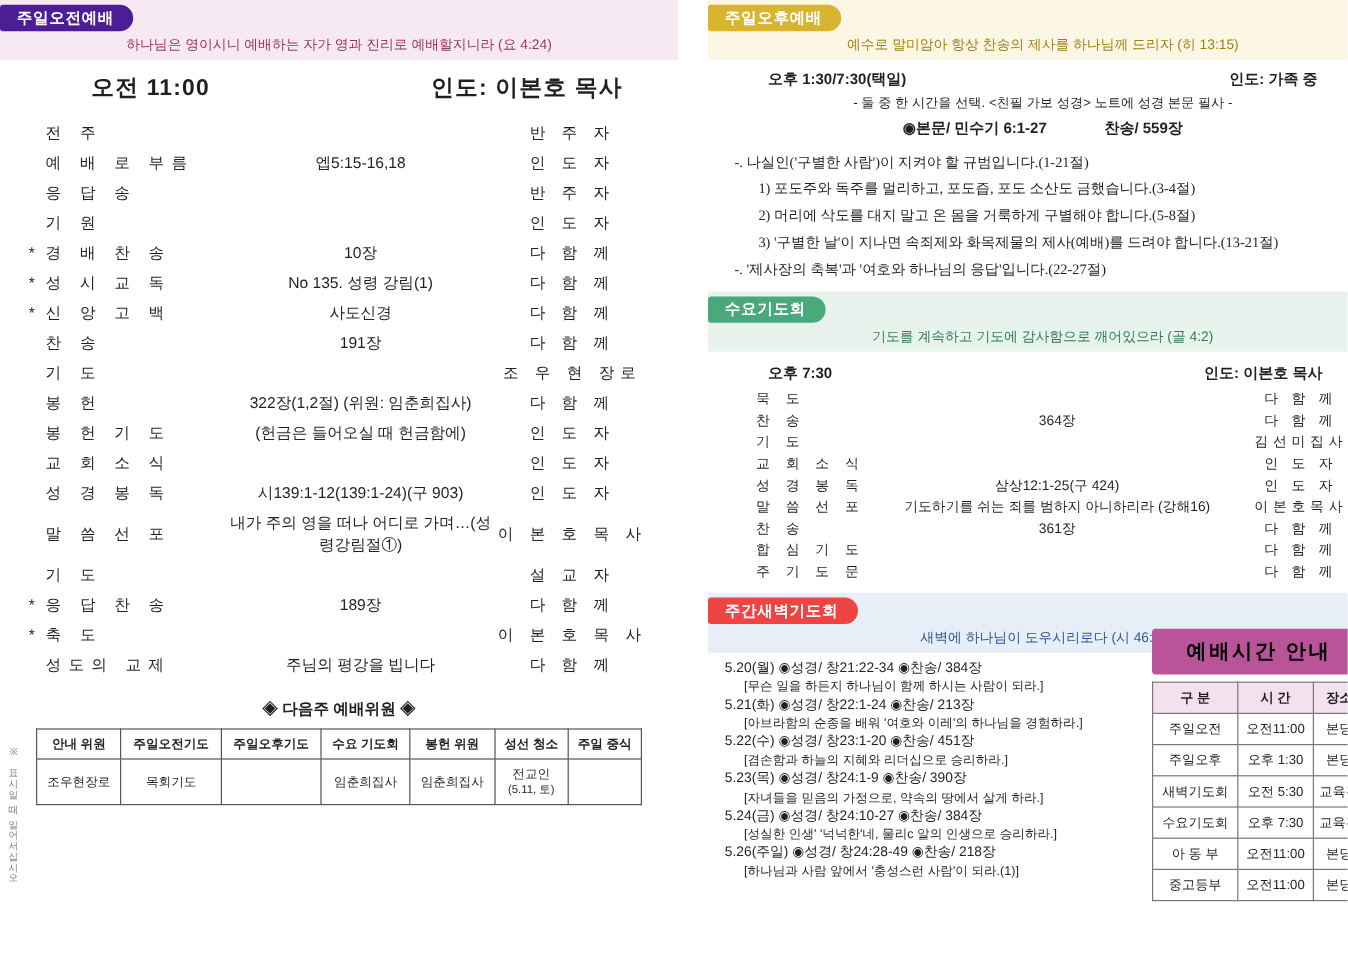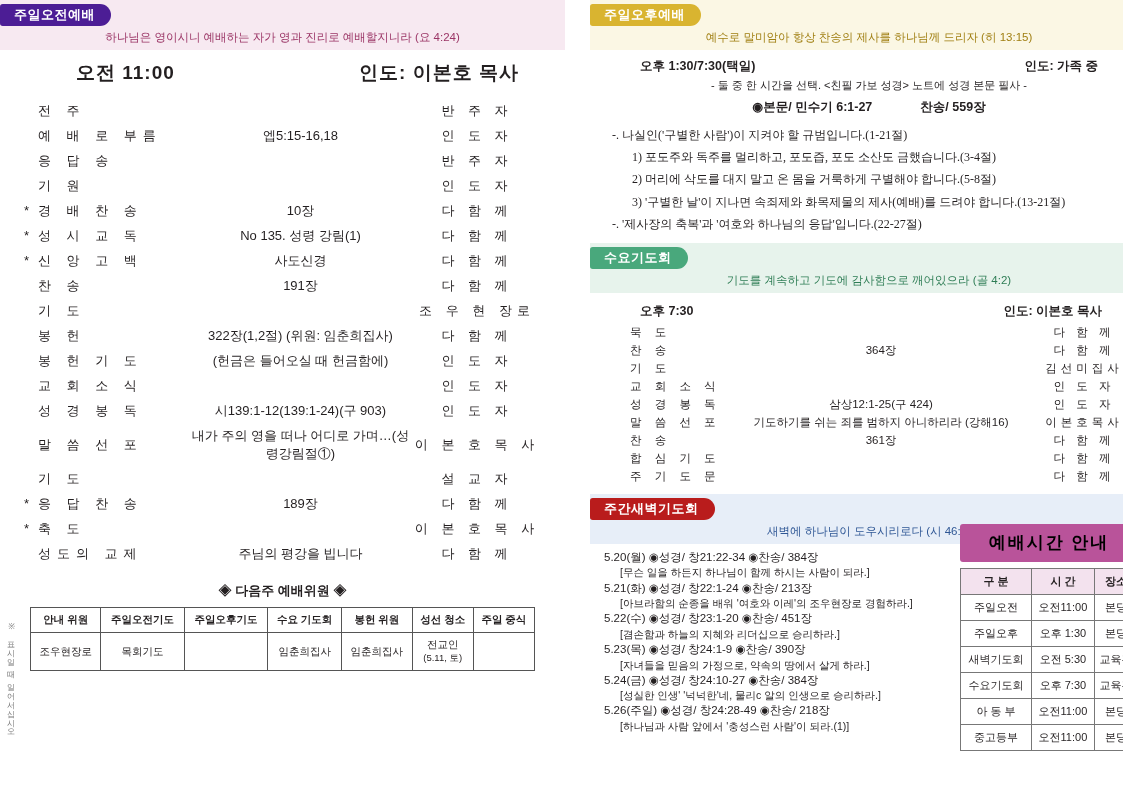--- a/index.html
+++ b/index.html
@@ -86,21 +86,21 @@
 
   .pm-band { background:#fbf7e4; padding-top:4px; }
   .pm-band .tag { background:#d9b430; }
   .pm-band .subtitle { color:#a07f12; }
 
   .wed-band { background:#e7f3ec; padding-top:4px; margin-top:4px; }
   .wed-band .tag { background:#49a87c; }
   .wed-band .subtitle { color:#2e7d55; }
 
   .dawn-band { background:#e7eef8; padding-top:4px; margin-top:4px; }
-  .dawn-band .tag { background:#b91c1c;font-family:Liberation Serif, serif; }
+  .dawn-band .tag { background:#ef4444;font-family:Liberation Serif, serif; }
   .dawn-band .subtitle { color:#2f5795; }
 
   .sec-body { padding:8px 16px 4px 16px; }
 
   .pm-head { display:flex; justify-content:space-between; font-size:12.5px; font-weight:bold; padding:0 34px; }
   .pm-note { text-align:center; font-size:11px; margin-top:3px; }
   .pm-scr  { display:flex; justify-content:center; gap:48px; font-weight:bold; font-size:12.5px; margin-top:6px; }
   .pm-lines { margin-top:8px; font-size:12px; line-height:1.85; padding-left:6px;font-family:Liberation Serif, serif; }
   .pm-lines .l1 { text-indent:0; }
   .pm-lines .l2 { padding-left:20px; }
@@ -393,21 +393,21 @@
       <div class="subtitle">새벽에 하나님이 도우시리로다 (시 46:5)</div>
     </div>
     <div class="dawn-wrap">
       <div class="dawn-left">
         <div class="dawn-item">
           <div class="d1">5.20(월)  ◉성경/ 창21:22-34   ◉찬송/ 384장</div>
           <div class="d2">[무슨 일을 하든지 하나님이 함께 하시는 사람이 되라.]</div>
         </div>
         <div class="dawn-item">
           <div class="d1">5.21(화)  ◉성경/ 창22:1-24     ◉찬송/ 213장</div>
-          <div class="d2">[아브라함의 순종을 배워 '여호와 이레'의 조우현장로 경험하라.]</div>
+          <div class="d2">[아브라함의 순종을 배워 '여호와 이레'의 하나님을 경험하라.]</div>
         </div>
         <div class="dawn-item">
           <div class="d1">5.22(수)  ◉성경/ 창23:1-20     ◉찬송/ 451장</div>
           <div class="d2">[겸손함과 하늘의 지혜와 리더십으로 승리하라.]</div>
         </div>
         <div class="dawn-item">
           <div class="d1">5.23(목)  ◉성경/ 창24:1-9       ◉찬송/ 390장</div>
           <div class="d2">[자녀들을 믿음의 가정으로, 약속의 땅에서 살게 하라.]</div>
         </div>
         <div class="dawn-item">

